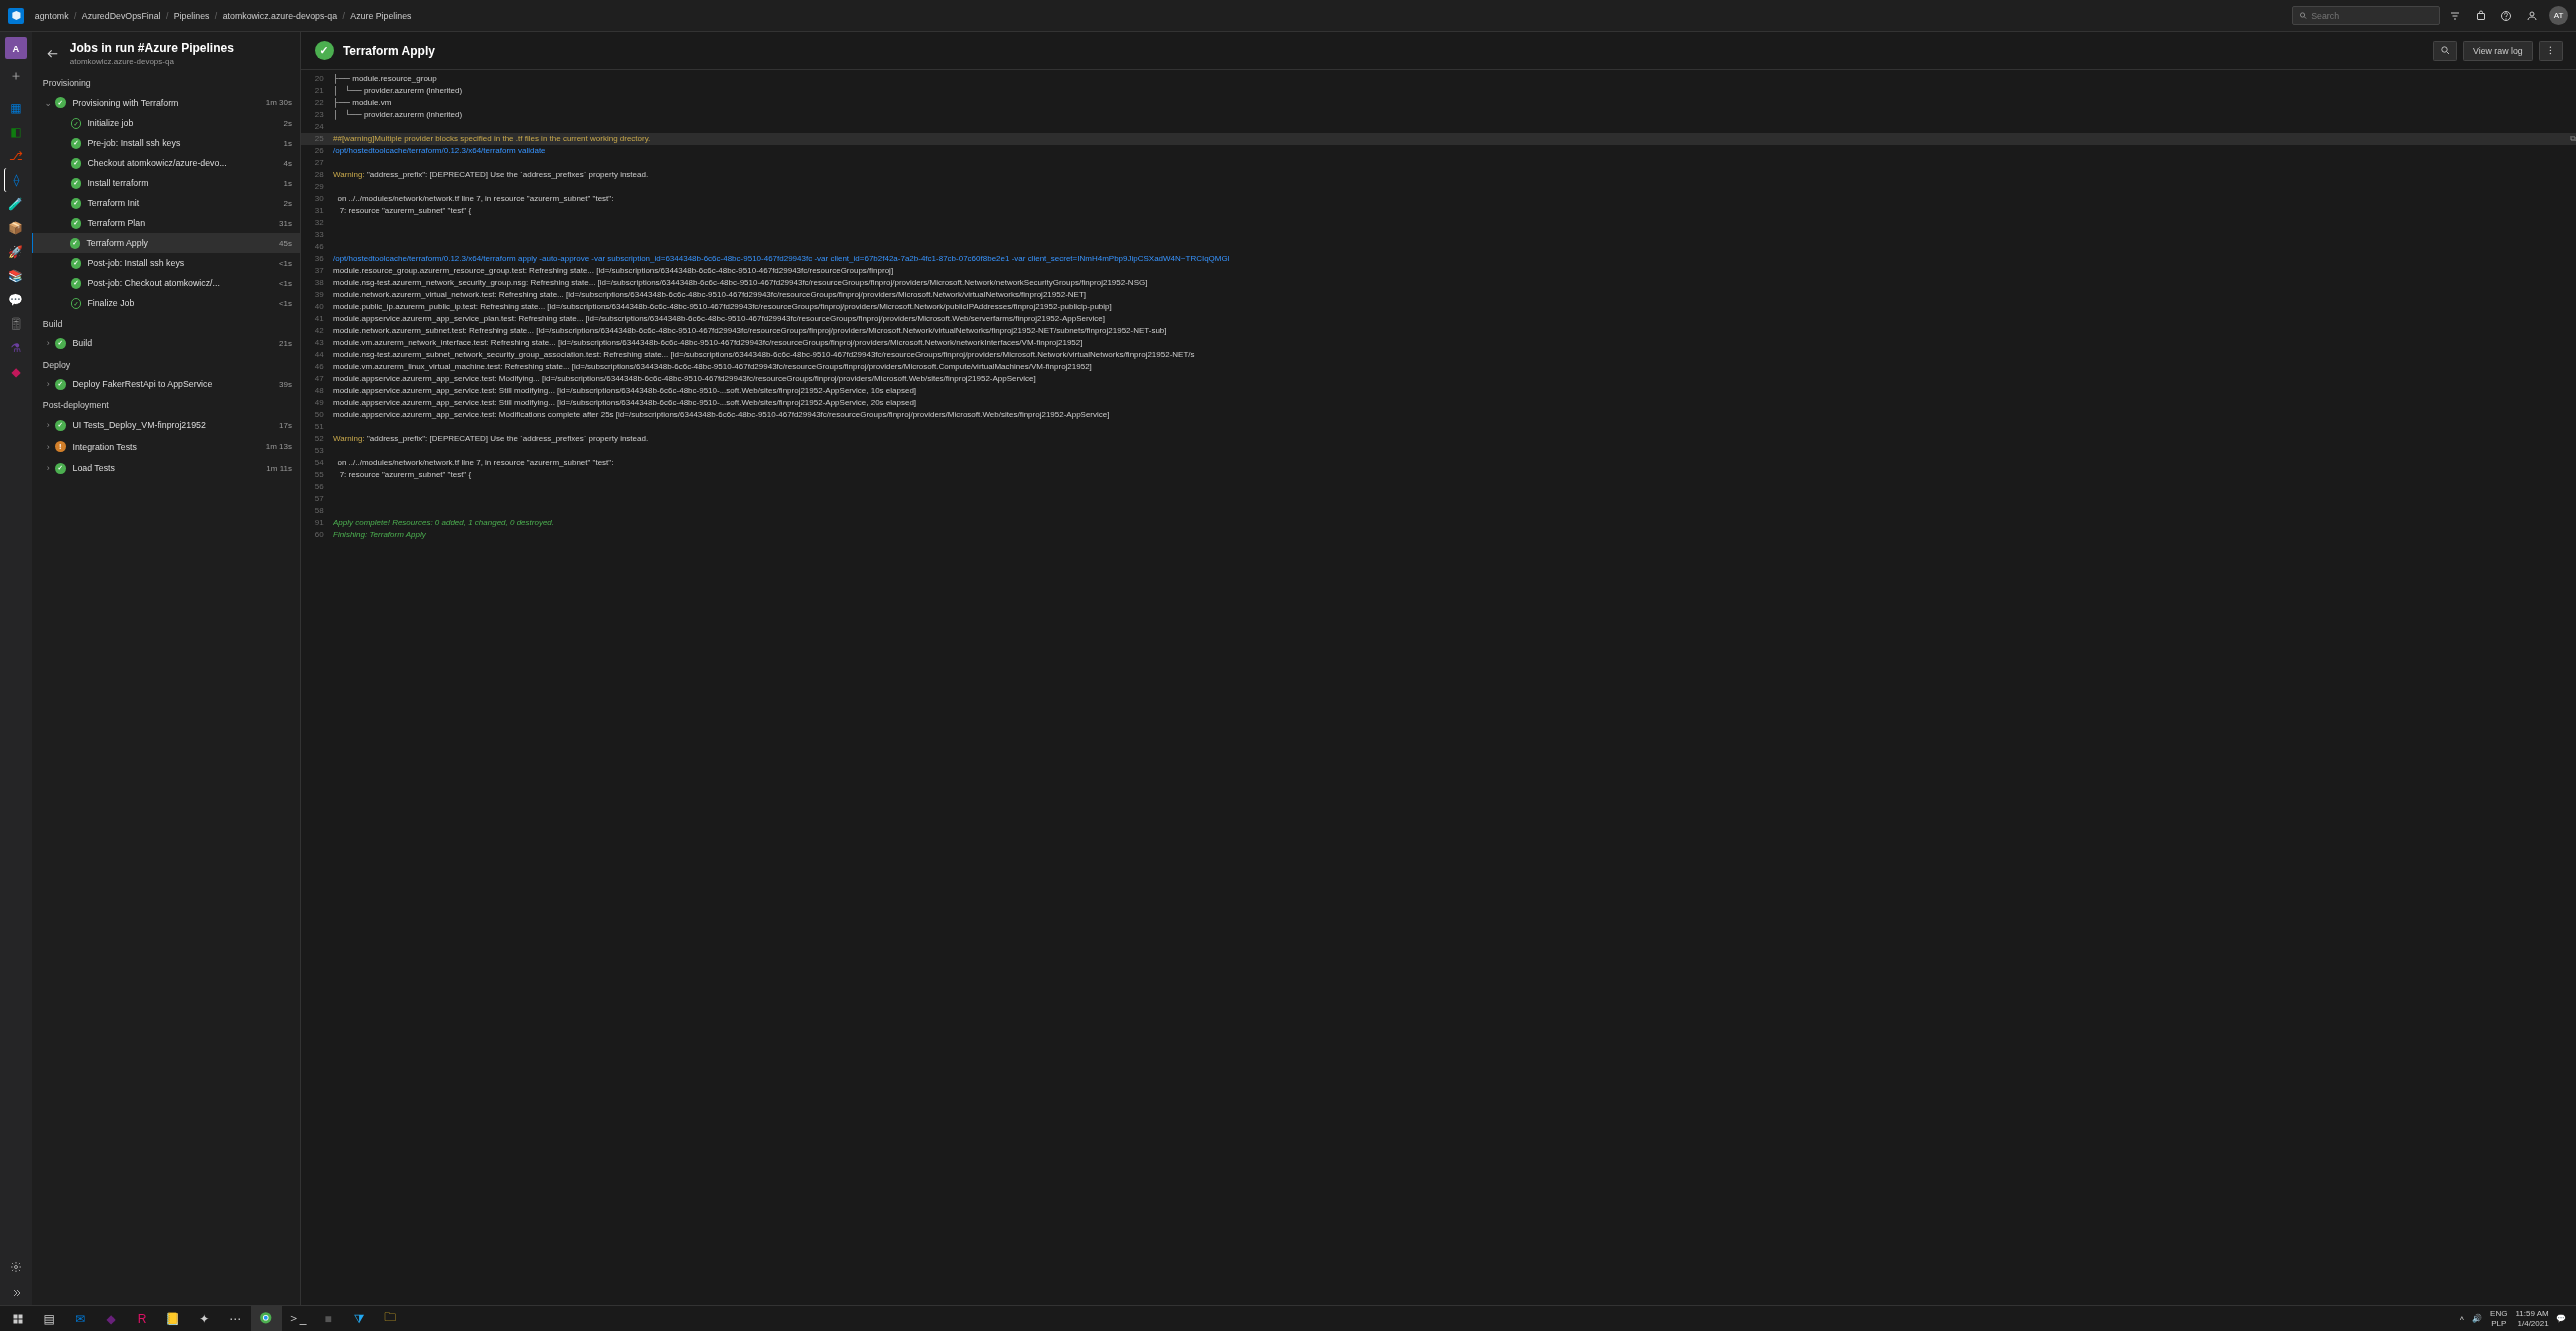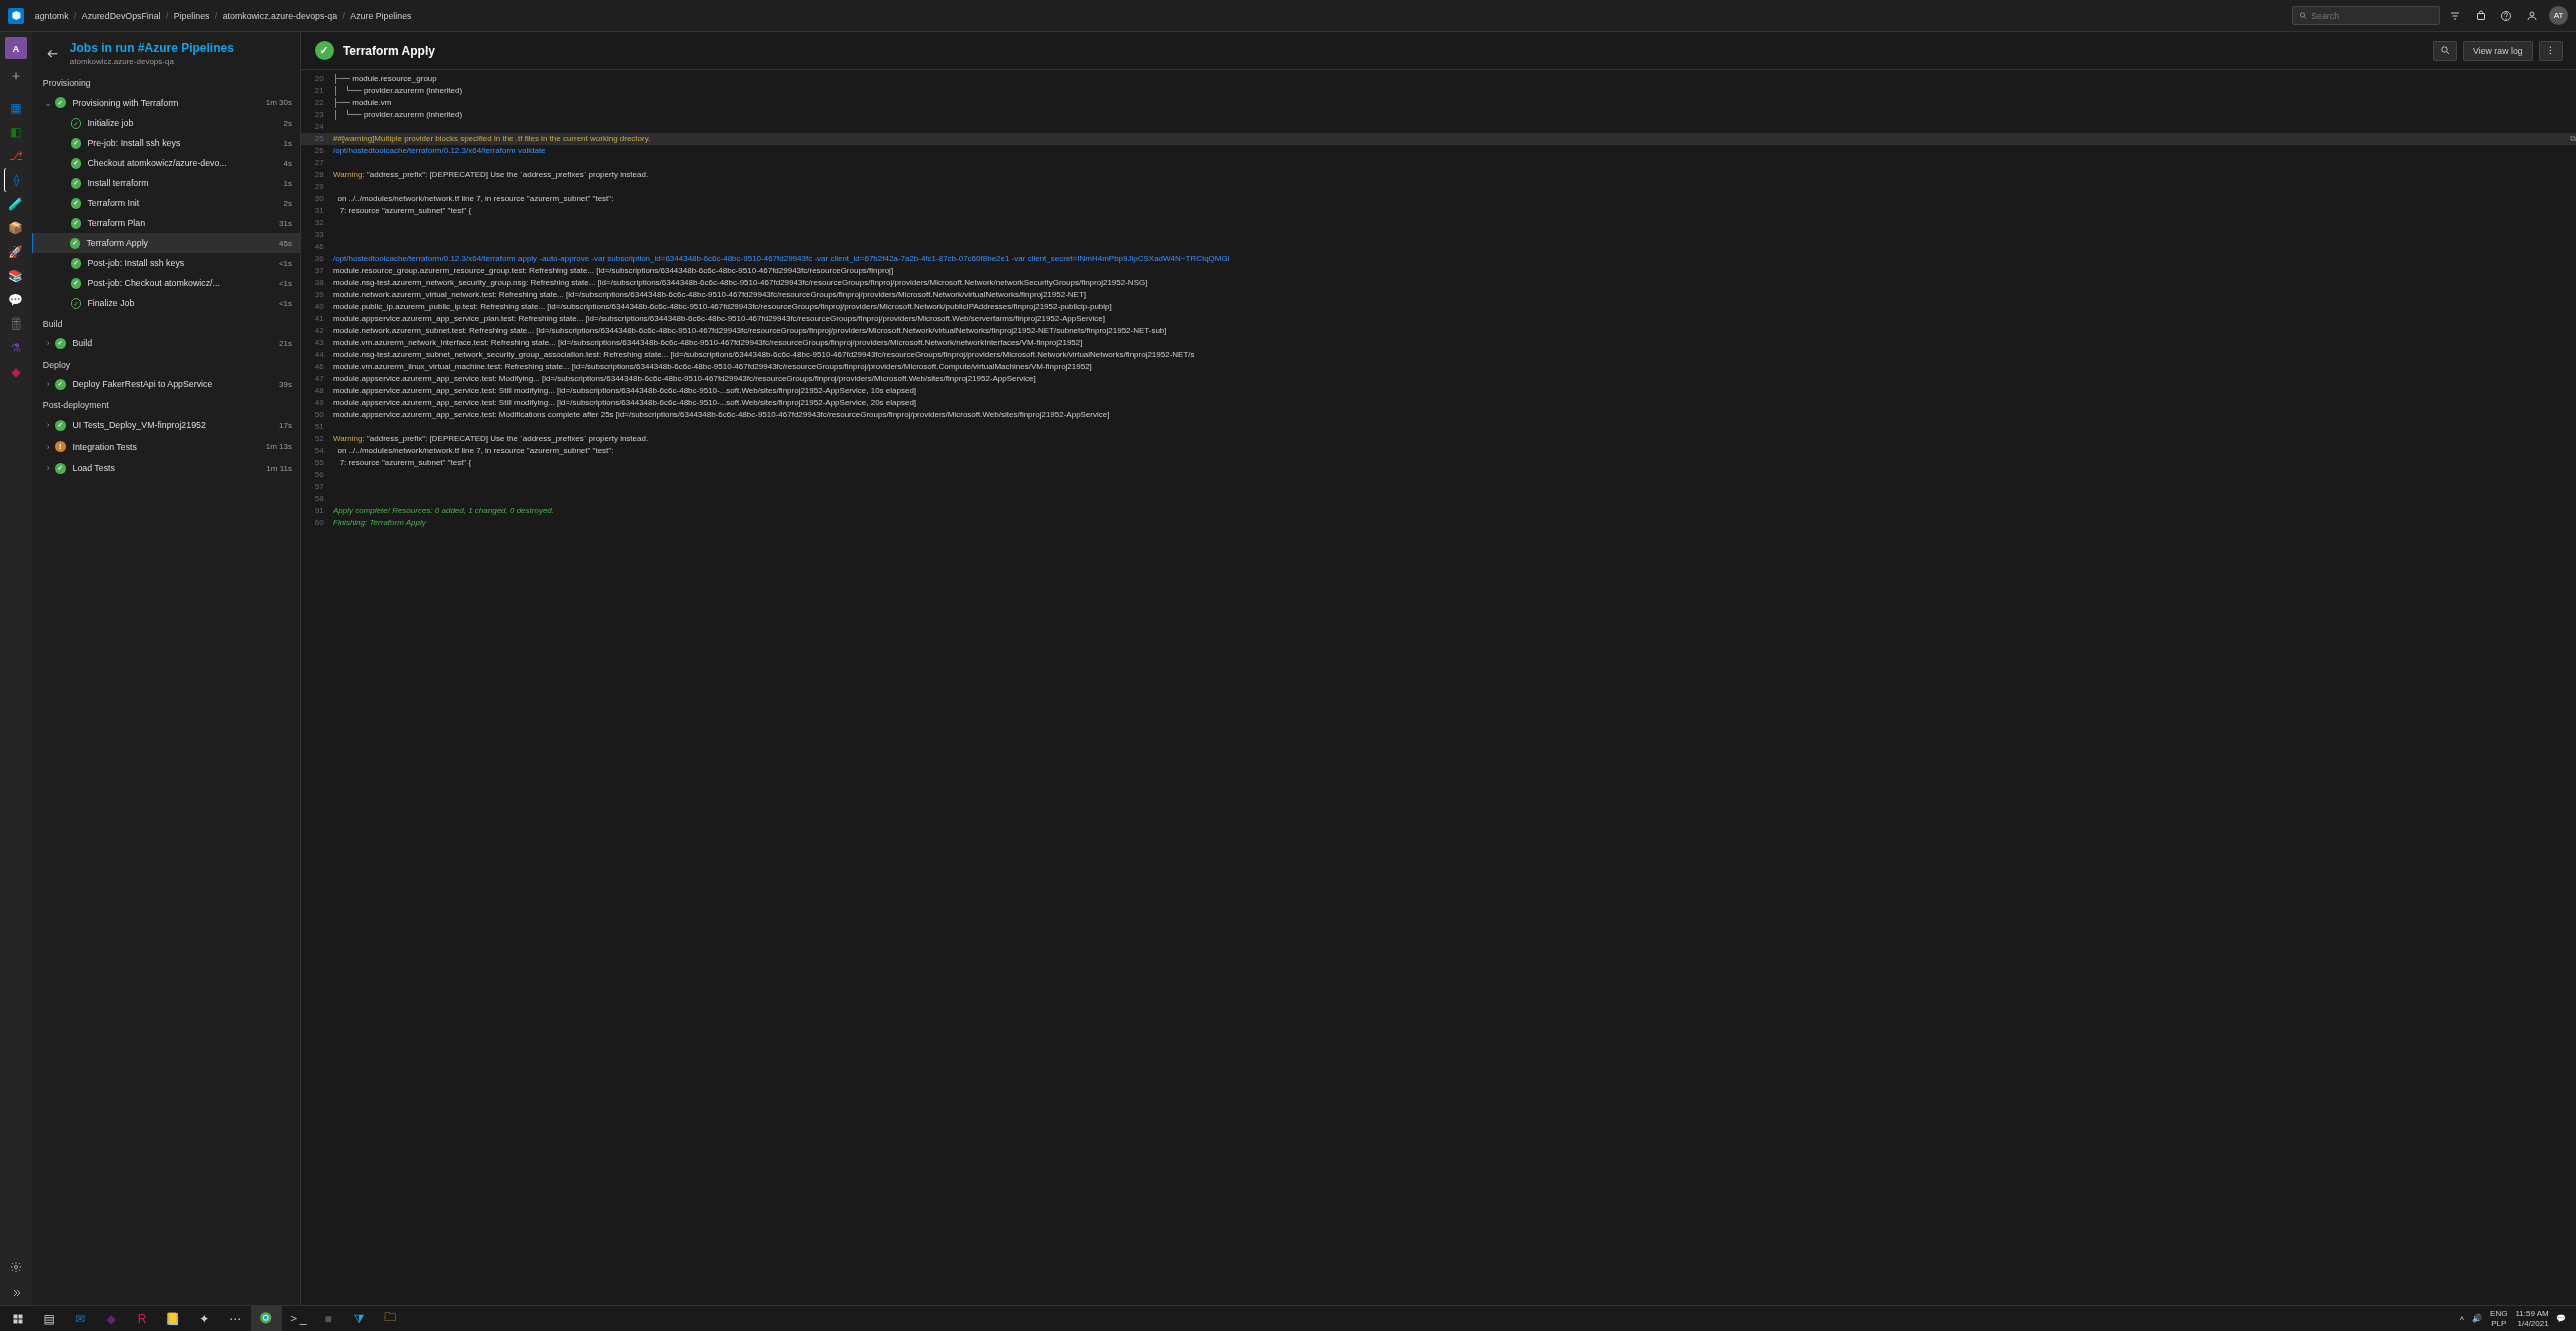--- a/index.html
+++ b/index.html
@@ -66,21 +66,21 @@
     width: 269px; background: #1e1e1e; border-right: 0.7px solid #333;
     display: flex; flex-direction: column; flex-shrink: 0; overflow-y: auto;
   }
   .jobs-header {
     padding: 9.4px 10.8px 6.7px 10.8px; display: flex; align-items: flex-start; gap: 8px;
   }
   .back-arrow {
     width: 19px; height: 19px; display: flex; align-items: center; justify-content: center;
     cursor: pointer; color: #ccc; margin-top: 2.7px;
   }
-  .jobs-title { font-size: 12px; color: #0ea5e9; font-weight: 600; }
+  .jobs-title { font-size: 12px; color: #ffffff; font-weight: 600; }
   .jobs-subtitle { font-size: 8px; color: #999; margin-top: 1.3px; }
 
   .stage-label {
     padding: 5.4px 10.8px 4px 10.8px; font-size: 8.8px; color: #ccc;
   }
   .job-row {
     display: flex; align-items: center; padding: 4px 8px 4px 10.8px; cursor: pointer;
     font-size: 8.8px; color: #ddd;
   }
   .job-row.expandable .chev { width: 10.8px; color: #888; }
@@ -447,20 +447,21 @@
         <div class="log-line"><span class="ln">42</span><span class="lc">module.network.azurerm_subnet.test: Refreshing state... [id=/subscriptions/6344348b-6c6c-48bc-9510-467fd29943fc/resourceGroups/finproj/providers/Microsoft.Network/virtualNetworks/finproj21952-NET/subnets/finproj21952-NET-sub]</span></div>
         <div class="log-line"><span class="ln">43</span><span class="lc">module.vm.azurerm_network_interface.test: Refreshing state... [id=/subscriptions/6344348b-6c6c-48bc-9510-467fd29943fc/resourceGroups/finproj/providers/Microsoft.Network/networkInterfaces/VM-finproj21952]</span></div>
         <div class="log-line"><span class="ln">44</span><span class="lc">module.nsg-test.azurerm_subnet_network_security_group_association.test: Refreshing state... [id=/subscriptions/6344348b-6c6c-48bc-9510-467fd29943fc/resourceGroups/finproj/providers/Microsoft.Network/virtualNetworks/finproj21952-NET/s</span></div>
         <div class="log-line"><span class="ln">46</span><span class="lc">module.vm.azurerm_linux_virtual_machine.test: Refreshing state... [id=/subscriptions/6344348b-6c6c-48bc-9510-467fd29943fc/resourceGroups/finproj/providers/Microsoft.Compute/virtualMachines/VM-finproj21952]</span></div>
         <div class="log-line"><span class="ln">47</span><span class="lc">module.appservice.azurerm_app_service.test: Modifying... [id=/subscriptions/6344348b-6c6c-48bc-9510-467fd29943fc/resourceGroups/finproj/providers/Microsoft.Web/sites/finproj21952-AppService]</span></div>
         <div class="log-line"><span class="ln">48</span><span class="lc">module.appservice.azurerm_app_service.test: Still modifying... [id=/subscriptions/6344348b-6c6c-48bc-9510-...soft.Web/sites/finproj21952-AppService, 10s elapsed]</span></div>
         <div class="log-line"><span class="ln">49</span><span class="lc">module.appservice.azurerm_app_service.test: Still modifying... [id=/subscriptions/6344348b-6c6c-48bc-9510-...soft.Web/sites/finproj21952-AppService, 20s elapsed]</span></div>
         <div class="log-line"><span class="ln">50</span><span class="lc">module.appservice.azurerm_app_service.test: Modifications complete after 25s [id=/subscriptions/6344348b-6c6c-48bc-9510-467fd29943fc/resourceGroups/finproj/providers/Microsoft.Web/sites/finproj21952-AppService]</span></div>
         <div class="log-line"><span class="ln">51</span><span class="lc"></span></div>
         <div class="log-line"><span class="ln">52</span><span class="lc"><span style="color: rgb(201, 169, 76);">Warning:</span><span> "address_prefix": [DEPRECATED] Use the `address_prefixes` property instead.</span></span></div>
+        <div class="log-line"><span class="ln">53</span><span class="lc"></span></div>
         <div class="log-line"><span class="ln">54</span><span class="lc">  on ../../modules/network/network.tf line 7, in resource "azurerm_subnet" "test":</span></div>
         <div class="log-line"><span class="ln">55</span><span class="lc">   7: resource "azurerm_subnet" "test" {</span></div>
         <div class="log-line"><span class="ln">56</span><span class="lc"></span></div>
         <div class="log-line"><span class="ln">57</span><span class="lc"></span></div>
         <div class="log-line"><span class="ln">58</span><span class="lc"></span></div>
         <div class="log-line"><span class="ln">91</span><span class="lc green">Apply complete! Resources: 0 added, 1 changed, 0 destroyed.</span></div>
         <div class="log-line"><span class="ln">60</span><span class="lc green">Finishing: Terraform Apply</span></div>
       </div>
   </div>
 </div>

